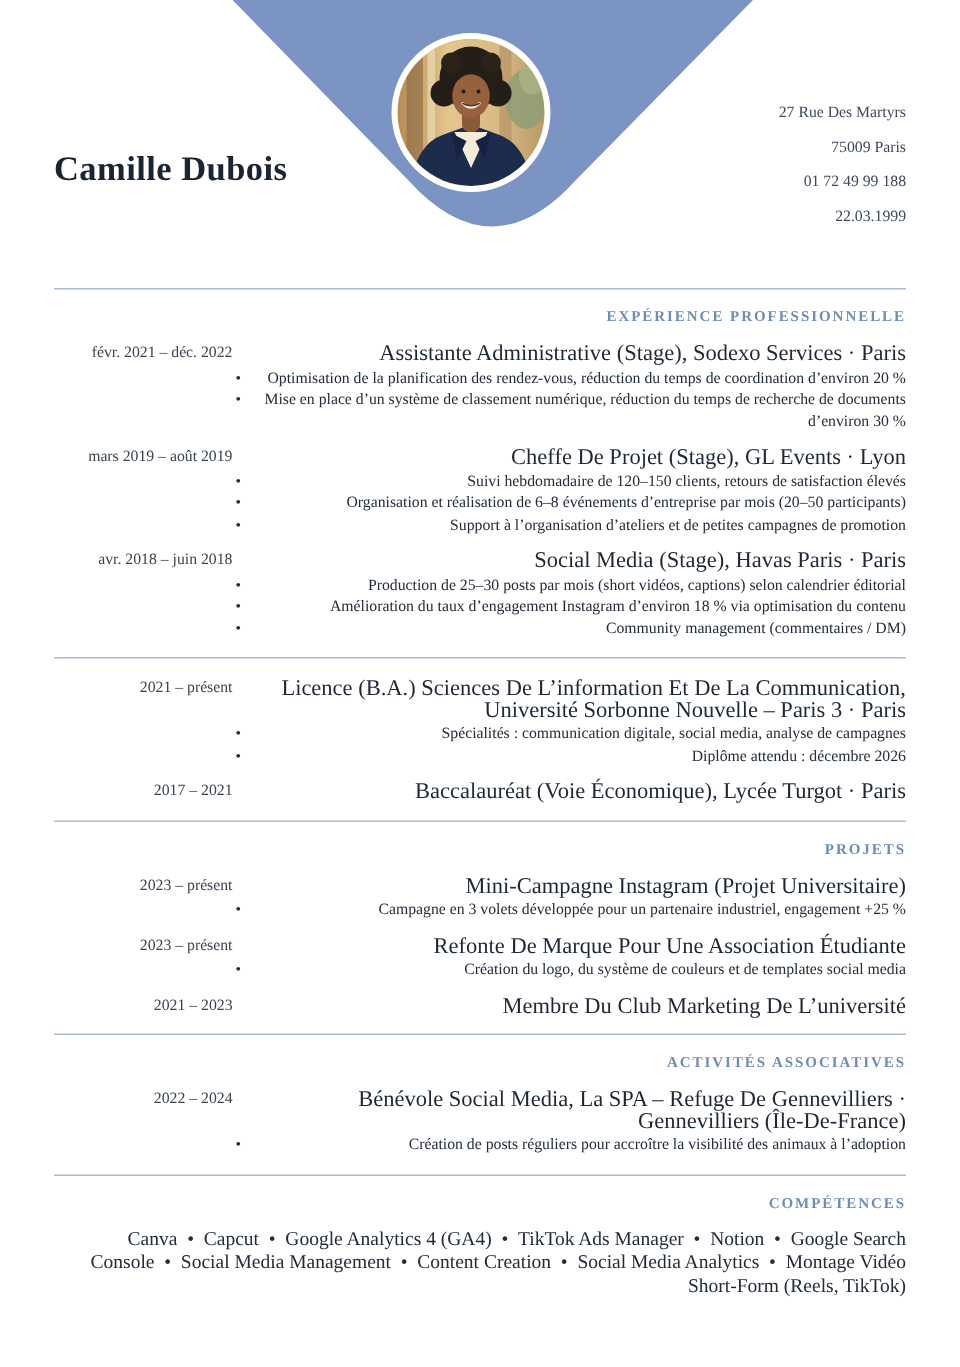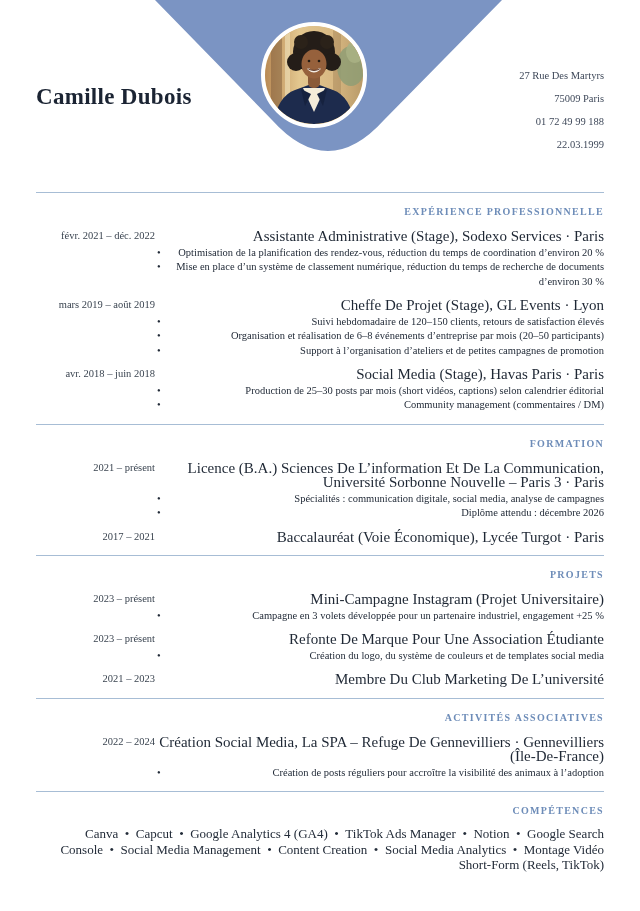--- a/index.html
+++ b/index.html
@@ -26,21 +26,21 @@
     left: 261px; top: 22px;
     width: 106px; height: 106px;
     border: 4px solid #ffffff;
     border-radius: 50%;
     overflow: hidden;
     background: #d9b983;
   }
   .photo-frame svg { display: block; }
   .person-name {
     position: absolute;
-    left: 36px; top: 84px;
+    left: 36px; top: 100px;
     font-size: 23px;
     font-weight: bold;
     letter-spacing: 0.3px;
     color: #1b2433;
     white-space: nowrap;
   }
   .contact-block {
     position: absolute;
     right: 36px; top: 64px;
     text-align: right;
@@ -183,28 +183,28 @@
           </ul>
         </div>
       </div>
 
       <div class="entry">
         <div class="entry-date">avr. 2018 – juin 2018</div>
         <div class="entry-content">
           <div class="entry-title">Social Media (Stage), Havas Paris · Paris</div>
           <ul class="bullets">
             <li>Production de 25–30 posts par mois (short vidéos, captions) selon calendrier éditorial</li>
+            <li>Amélioration du taux d’engagement Instagram d’environ 18 % via optimisation du contenu</li>
             <li>Community management (commentaires / DM)</li>
           </ul>
         </div>
       </div>
     </div>
 
     <div class="section">
-      <div class="section-title">FORMATION</div>
 
       <div class="entry">
         <div class="entry-date">2021 – présent</div>
         <div class="entry-content">
           <div class="entry-title">Licence (B.A.) Sciences De L’information Et De La Communication, Université Sorbonne Nouvelle – Paris 3 · Paris</div>
           <ul class="bullets">
             <li>Spécialités : communication digitale, social media, analyse de campagnes</li>
             <li>Diplôme attendu : décembre 2026</li>
           </ul>
         </div>
@@ -248,21 +248,21 @@
         </div>
       </div>
     </div>
 
     <div class="section">
       <div class="section-title">ACTIVITÉS ASSOCIATIVES</div>
 
       <div class="entry">
         <div class="entry-date">2022 – 2024</div>
         <div class="entry-content">
-          <div class="entry-title">Création Social Media, La SPA – Refuge De Gennevilliers · Gennevilliers (Île-De-France)</div>
+          <div class="entry-title">Bénévole Social Media, La SPA – Refuge De Gennevilliers · Gennevilliers (Île-De-France)</div>
           <ul class="bullets">
             <li>Création de posts réguliers pour accroître la visibilité des animaux à l’adoption</li>
           </ul>
         </div>
       </div>
     </div>
 
     <div class="section">
       <div class="section-title">COMPÉTENCES</div>
       <div class="skills-text">Canva • Capcut • Google Analytics 4 (GA4) • TikTok Ads Manager • Notion • Google Search Console • Social Media Management • Content Creation • Social Media Analytics • Montage Vidéo Short-Form (Reels, TikTok)</div>

